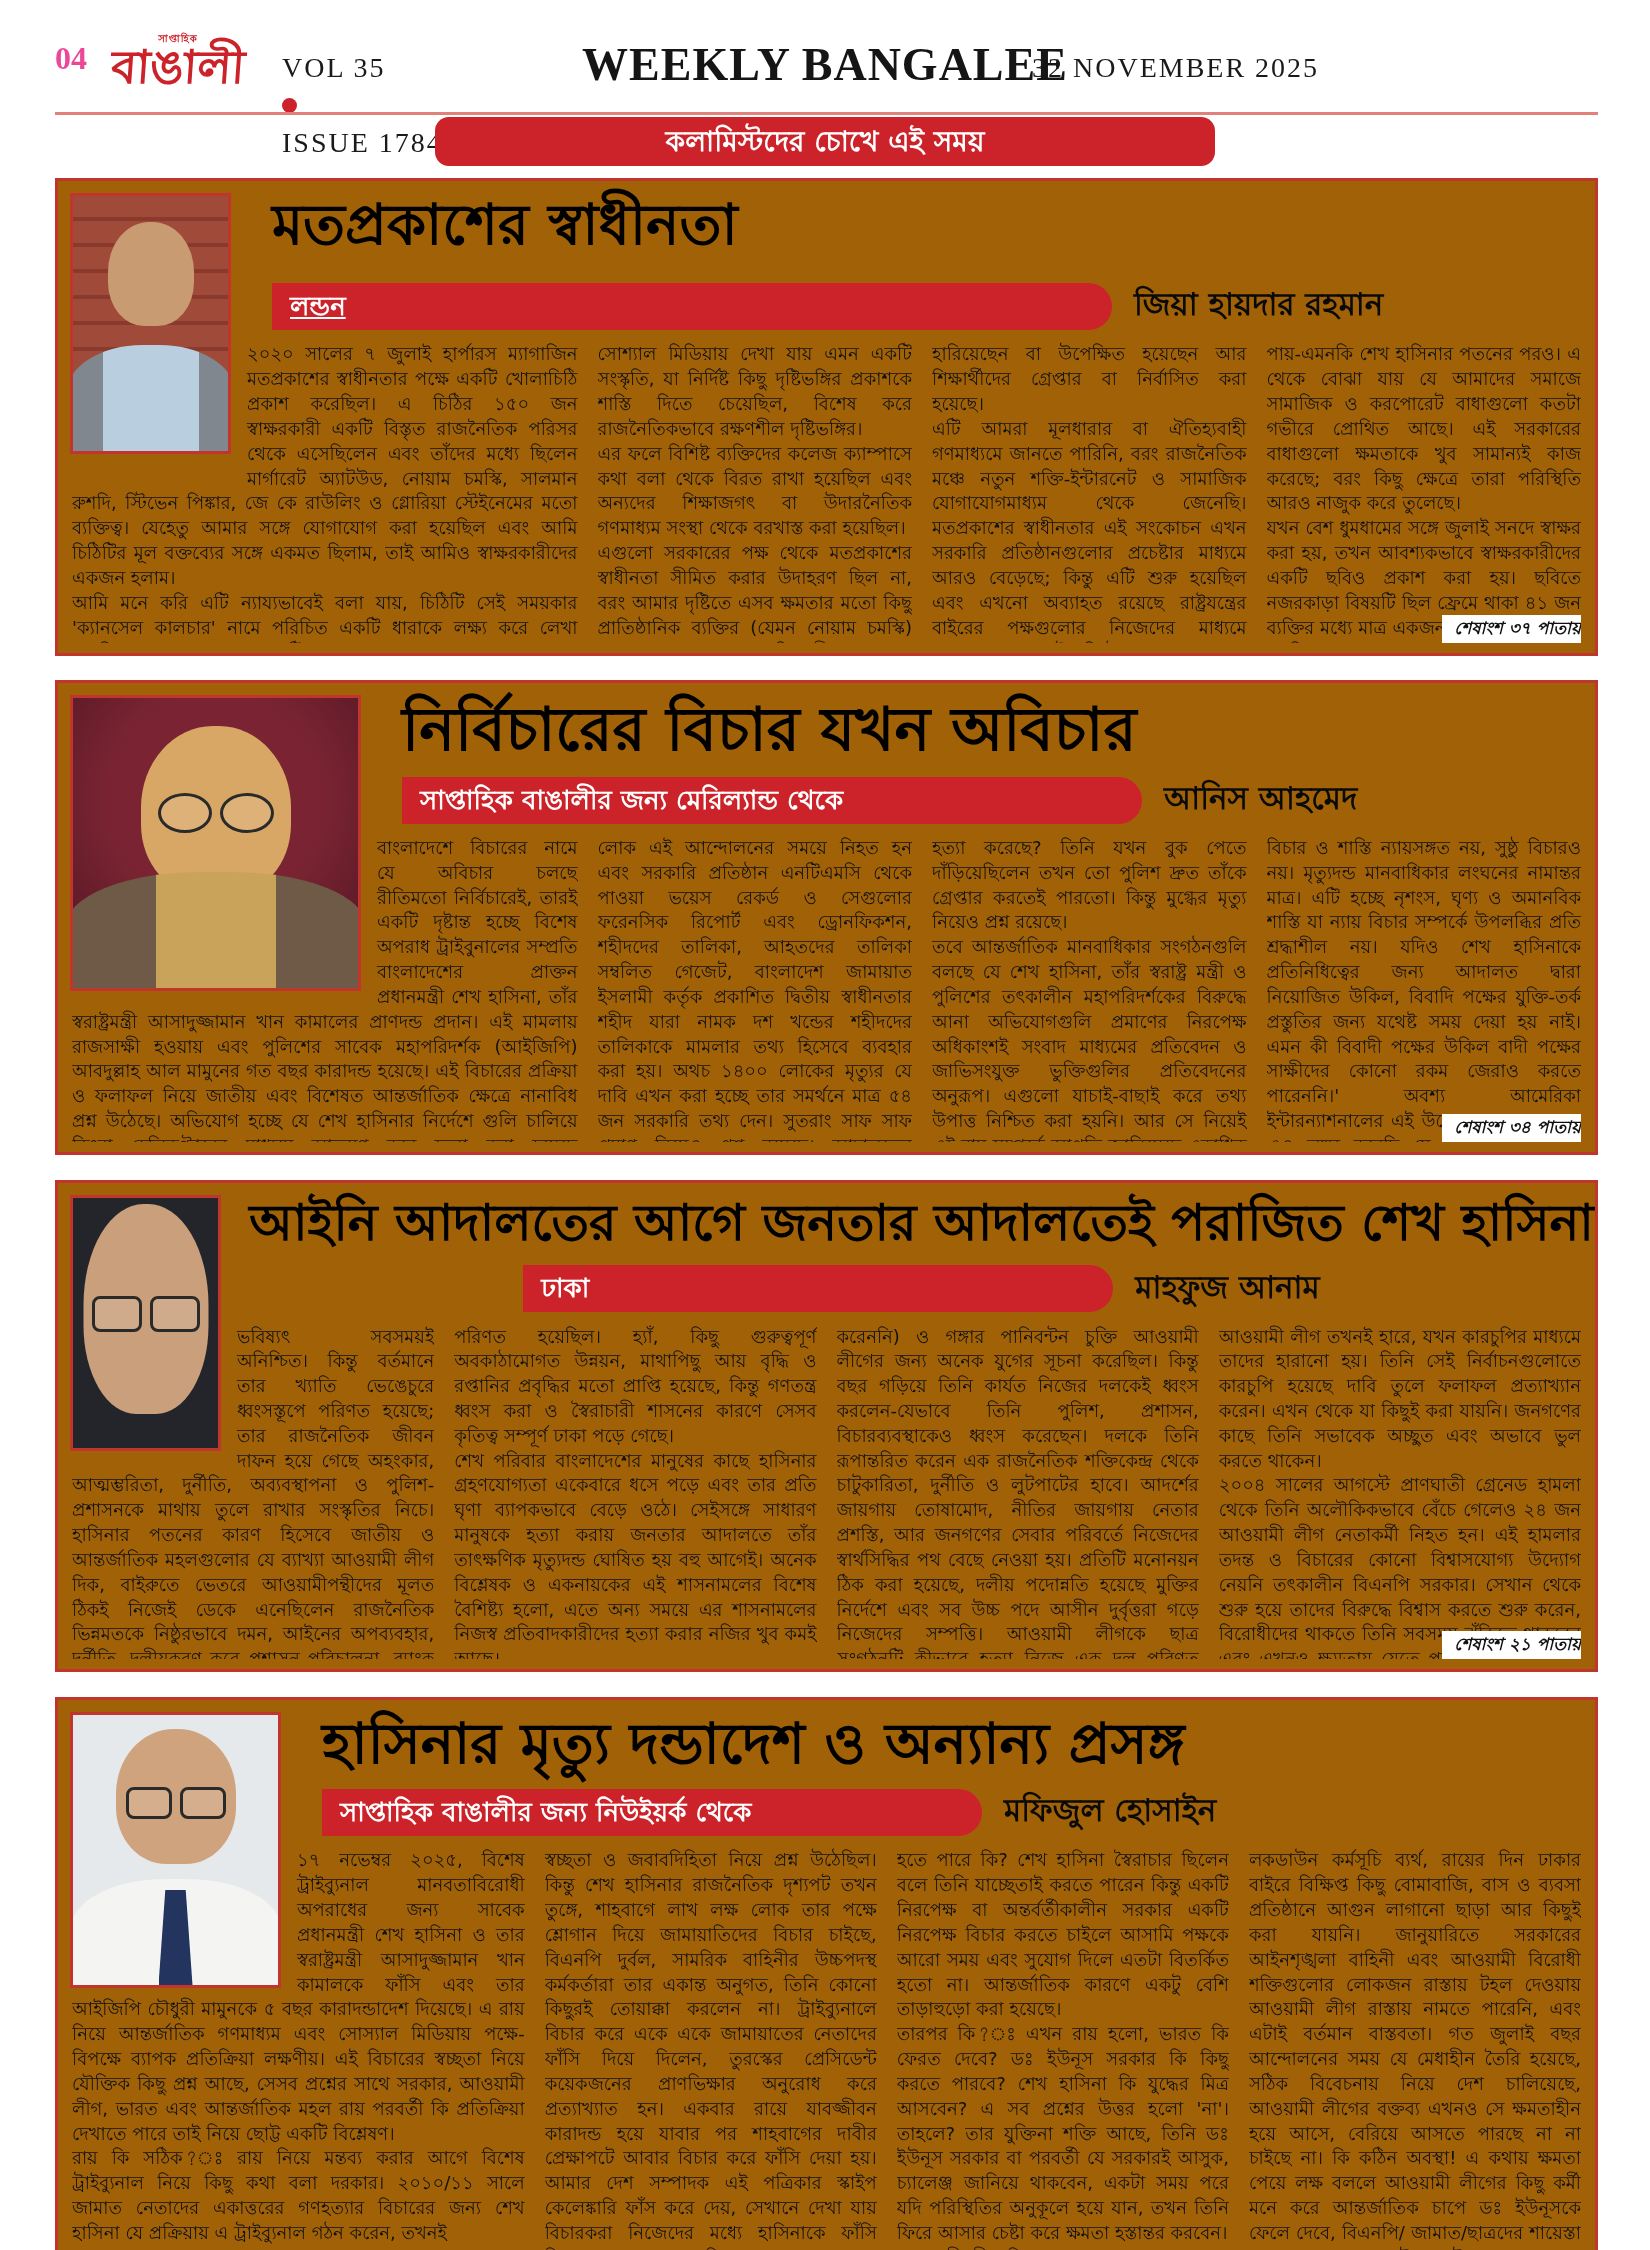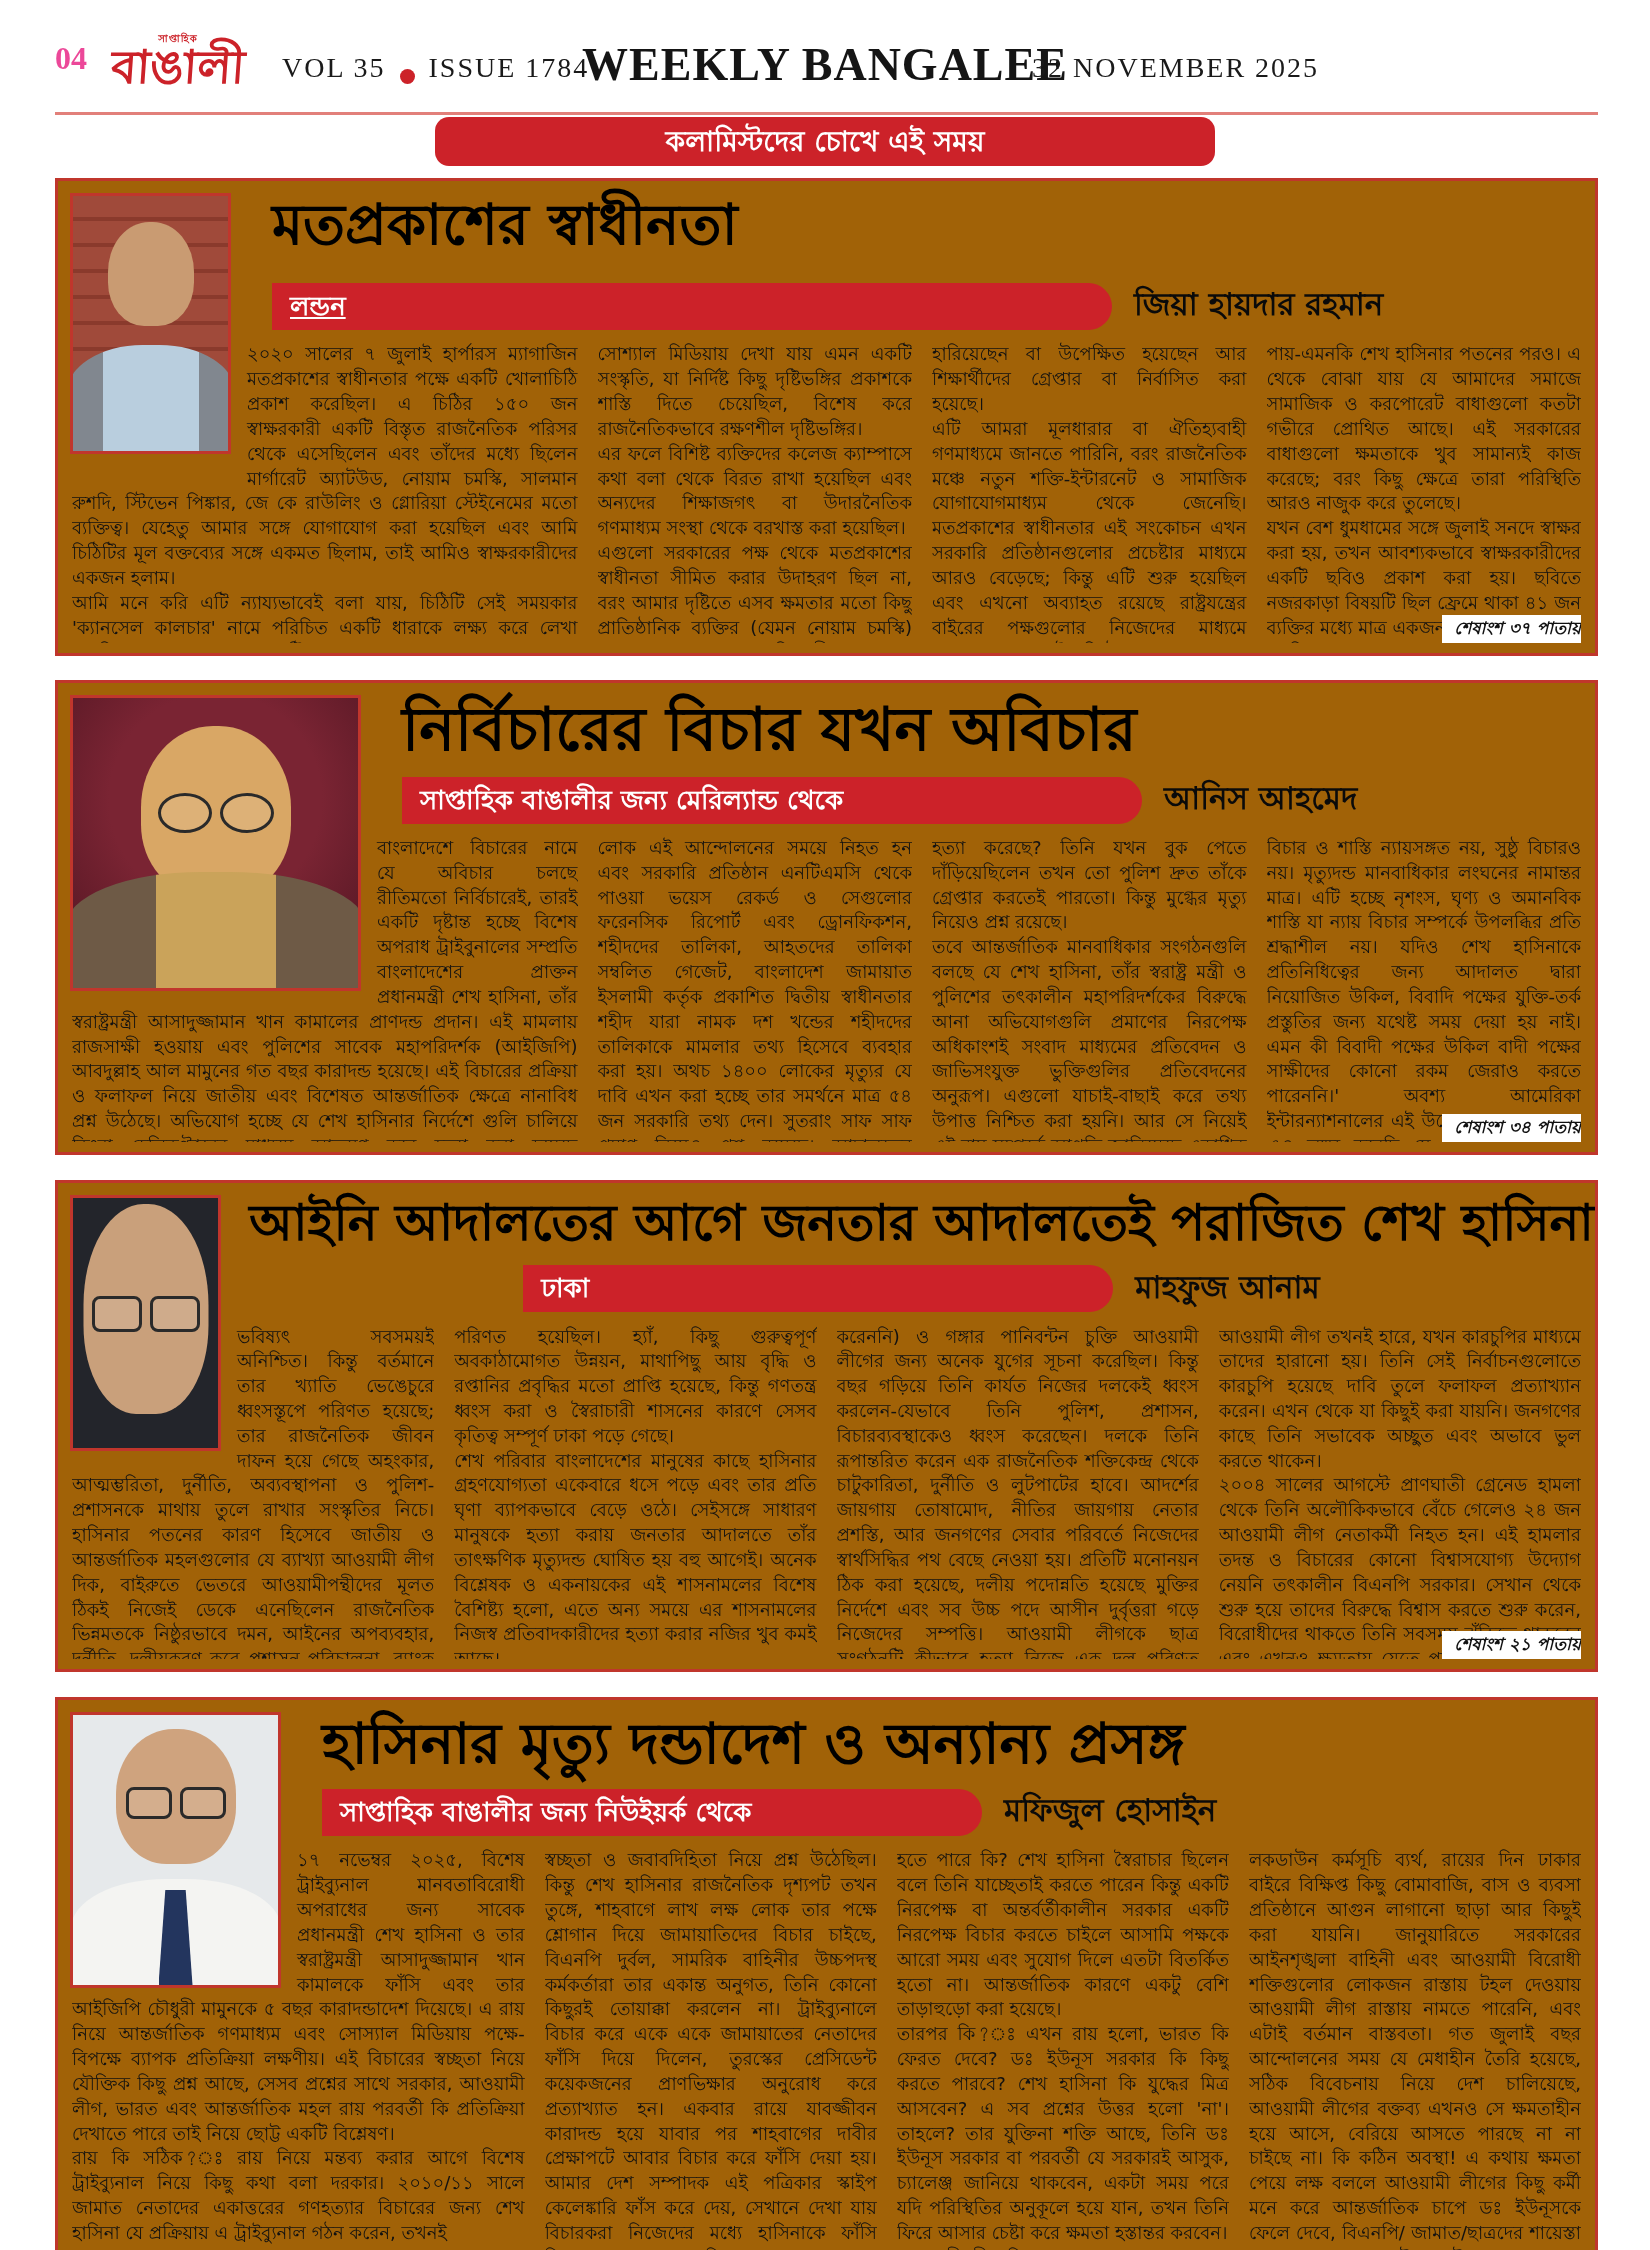--- a/index.html
+++ b/index.html
@@ -6,21 +6,21 @@
   .page{position:relative;width:1650px;height:2250px;background:#ffffff;overflow:hidden;
         font-family:"DejaVu Sans",sans-serif;color:#111;}
   
   .masthead{position:absolute;top:0;left:0;width:100%;height:116px;}
   .pageno{position:absolute;left:55px;top:40px;font-family:"Liberation Serif",serif;
           font-weight:bold;font-size:32px;color:#ec4899;}
   .logo{position:absolute;left:108px;top:34px;width:140px;text-align:center;line-height:1;}
   .logo-small{font-size:10px;color:#cc2229;font-weight:bold;letter-spacing:1px;}
   .logo-main{font-size:46px;color:#cc2229;font-weight:800;transform:skewX(-4deg);}
   .volissue{position:absolute;left:282px;top:52px;font-family:"Liberation Serif",serif;
-            font-size:28px;letter-spacing:2px;color:#1a1a1a;display:flex;align-items:flex-end;gap:14px;}
+            font-size:28px;letter-spacing:2px;color:#1a1a1a;display:flex;align-items:flex-start;gap:14px;flex-direction:column;}
   .dot{width:15px;height:15px;border-radius:50%;background:#cc2229;display:inline-block;}
   .paper-title{position:absolute;left:50%;transform:translateX(-50%);top:38px;
                font-family:"Liberation Serif",serif;font-weight:bold;font-size:46px;
                letter-spacing:1px;color:#151515;white-space:nowrap;}
   .issue-date{position:absolute;left:1032px;top:52px;font-family:"Liberation Serif",serif;
               font-size:28px;letter-spacing:2px;color:#1a1a1a;white-space:nowrap;}
   .header-rule{position:absolute;left:55px;top:112px;width:1543px;height:3px;background:#e2807a;}
   
   .banner{position:absolute;top:117px;left:50%;transform:translateX(-50%);
           width:780px;height:49px;background:#cc2229;border-radius:14px;

